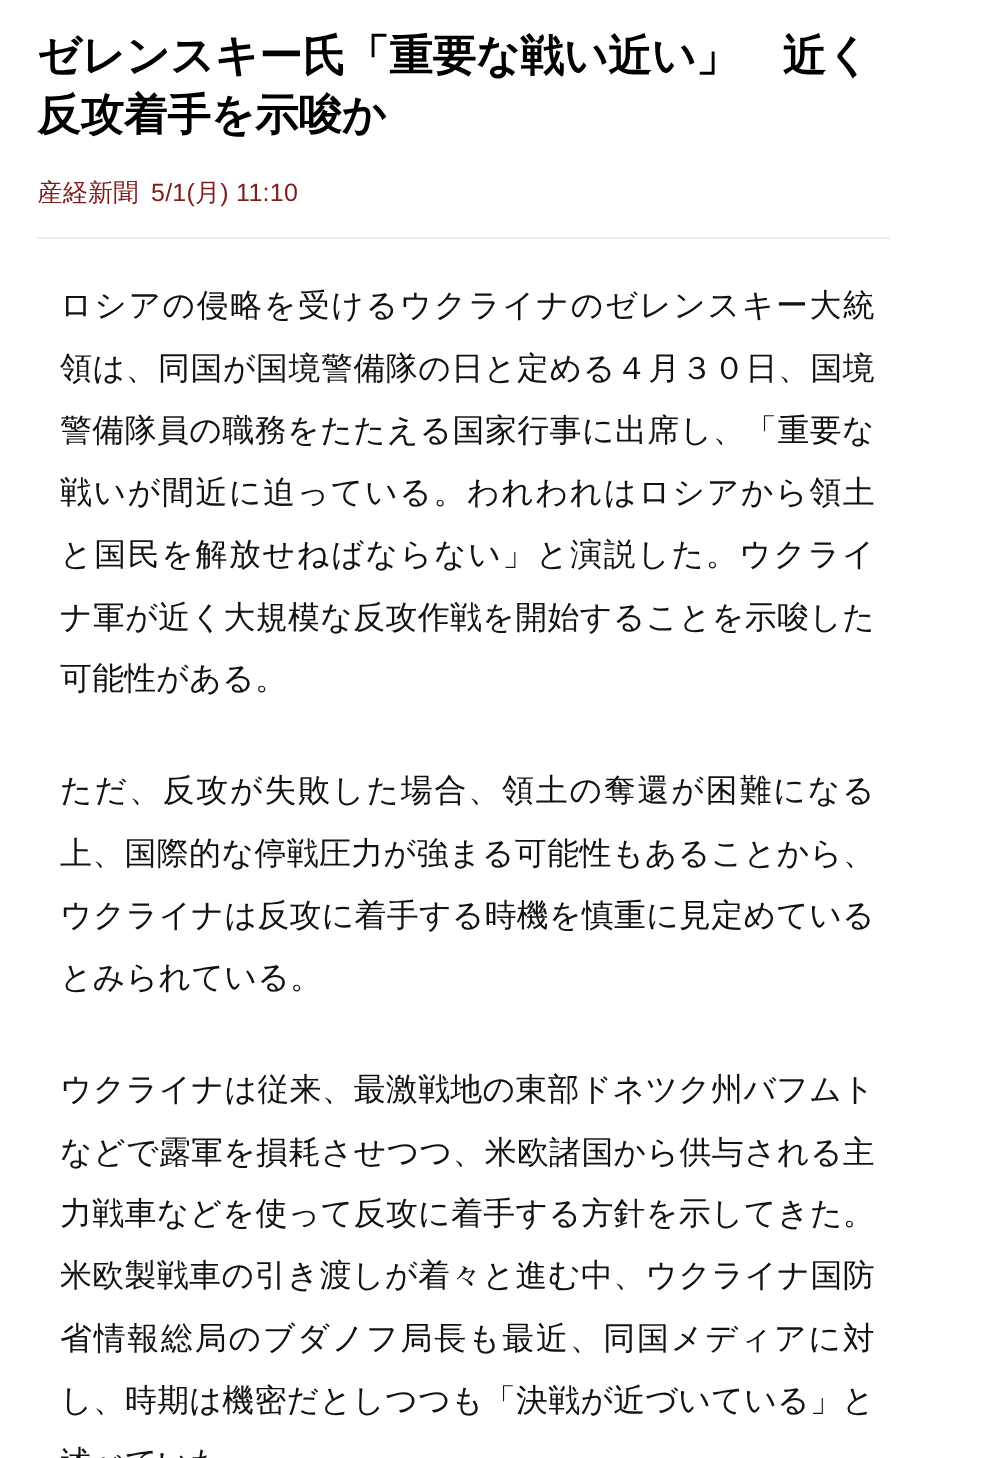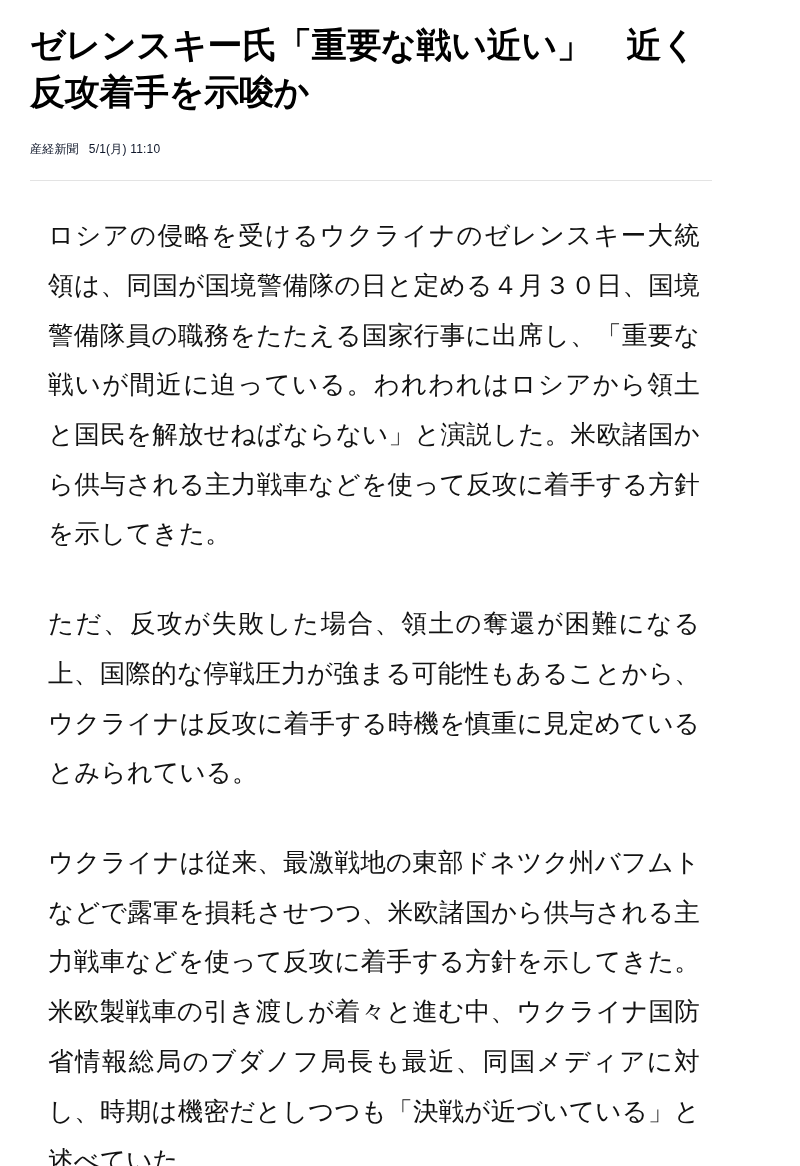--- a/index.html
+++ b/index.html
@@ -23,22 +23,22 @@
     font-size: 35px;
     line-height: 1.33;
     font-weight: 700;
     letter-spacing: -0.3px;
     color: #000000;
     margin: 0 0 0 0;
     padding: 0 8px 0 0;
   }
   .meta {
     margin-top: 26px;
-    font-size: 12px;
-    color: #0f172a;
+    font-size: 20px;
+    color: #7f1d1d;
     letter-spacing: 0.2px;
   }
   .meta .source {
     margin-right: 10px;
   }
   .divider {
     margin-top: 22px;
     border: 0;
     border-top: 1px solid #e3e3e3;
     height: 0;
@@ -67,18 +67,18 @@
 
   <h1 class="headline">ゼレンスキー氏「重要な戦い近い」　近く反攻着手を示唆か</h1>
 
   <div class="meta">
     <span class="source">産経新聞</span><span class="time">5/1(月) 11:10</span>
   </div>
 
   <hr class="divider">
 
   <div class="body">
-    <p>ロシアの侵略を受けるウクライナのゼレンスキー大統領は、同国が国境警備隊の日と定める４月３０日、国境警備隊員の職務をたたえる国家行事に出席し、「重要な戦いが間近に迫っている。われわれはロシアから領土と国民を解放せねばならない」と演説した。米欧諸国から供与される主力戦車などを使って反攻に着手する方針を示してきた。</p>
+    <p>ロシアの侵略を受けるウクライナのゼレンスキー大統領は、同国が国境警備隊の日と定める４月３０日、国境警備隊員の職務をたたえる国家行事に出席し、「重要な戦いが間近に迫っている。われわれはロシアから領土と国民を解放せねばならない」と演説した。ウクライナ軍が近く大規模な反攻作戦を開始することを示唆した可能性がある。</p>
     <p>ただ、反攻が失敗した場合、領土の奪還が困難になる上、国際的な停戦圧力が強まる可能性もあることから、ウクライナは反攻に着手する時機を慎重に見定めているとみられている。</p>
     <p>ウクライナは従来、最激戦地の東部ドネツク州バフムトなどで露軍を損耗させつつ、米欧諸国から供与される主力戦車などを使って反攻に着手する方針を示してきた。米欧製戦車の引き渡しが着々と進む中、ウクライナ国防省情報総局のブダノフ局長も最近、同国メディアに対し、時期は機密だとしつつも「決戦が近づいている」と述べていた。</p>
   </div>
 
 </div>
 
 </body></html>

